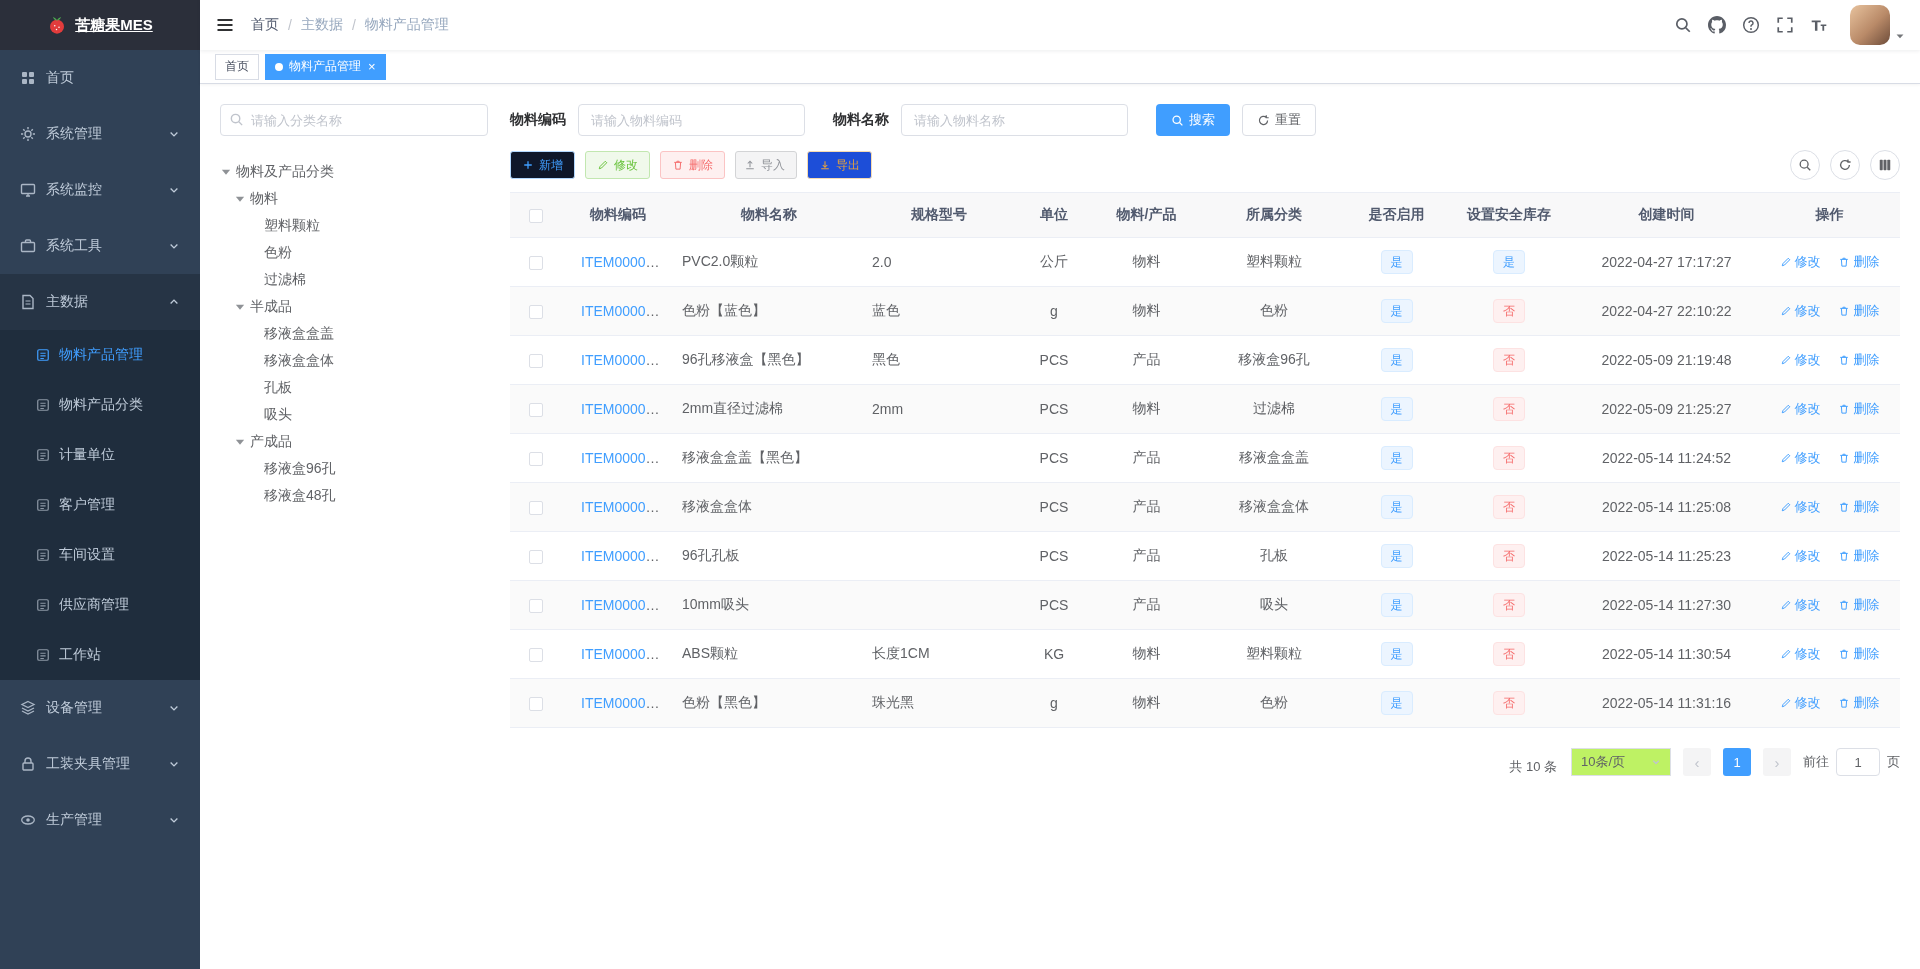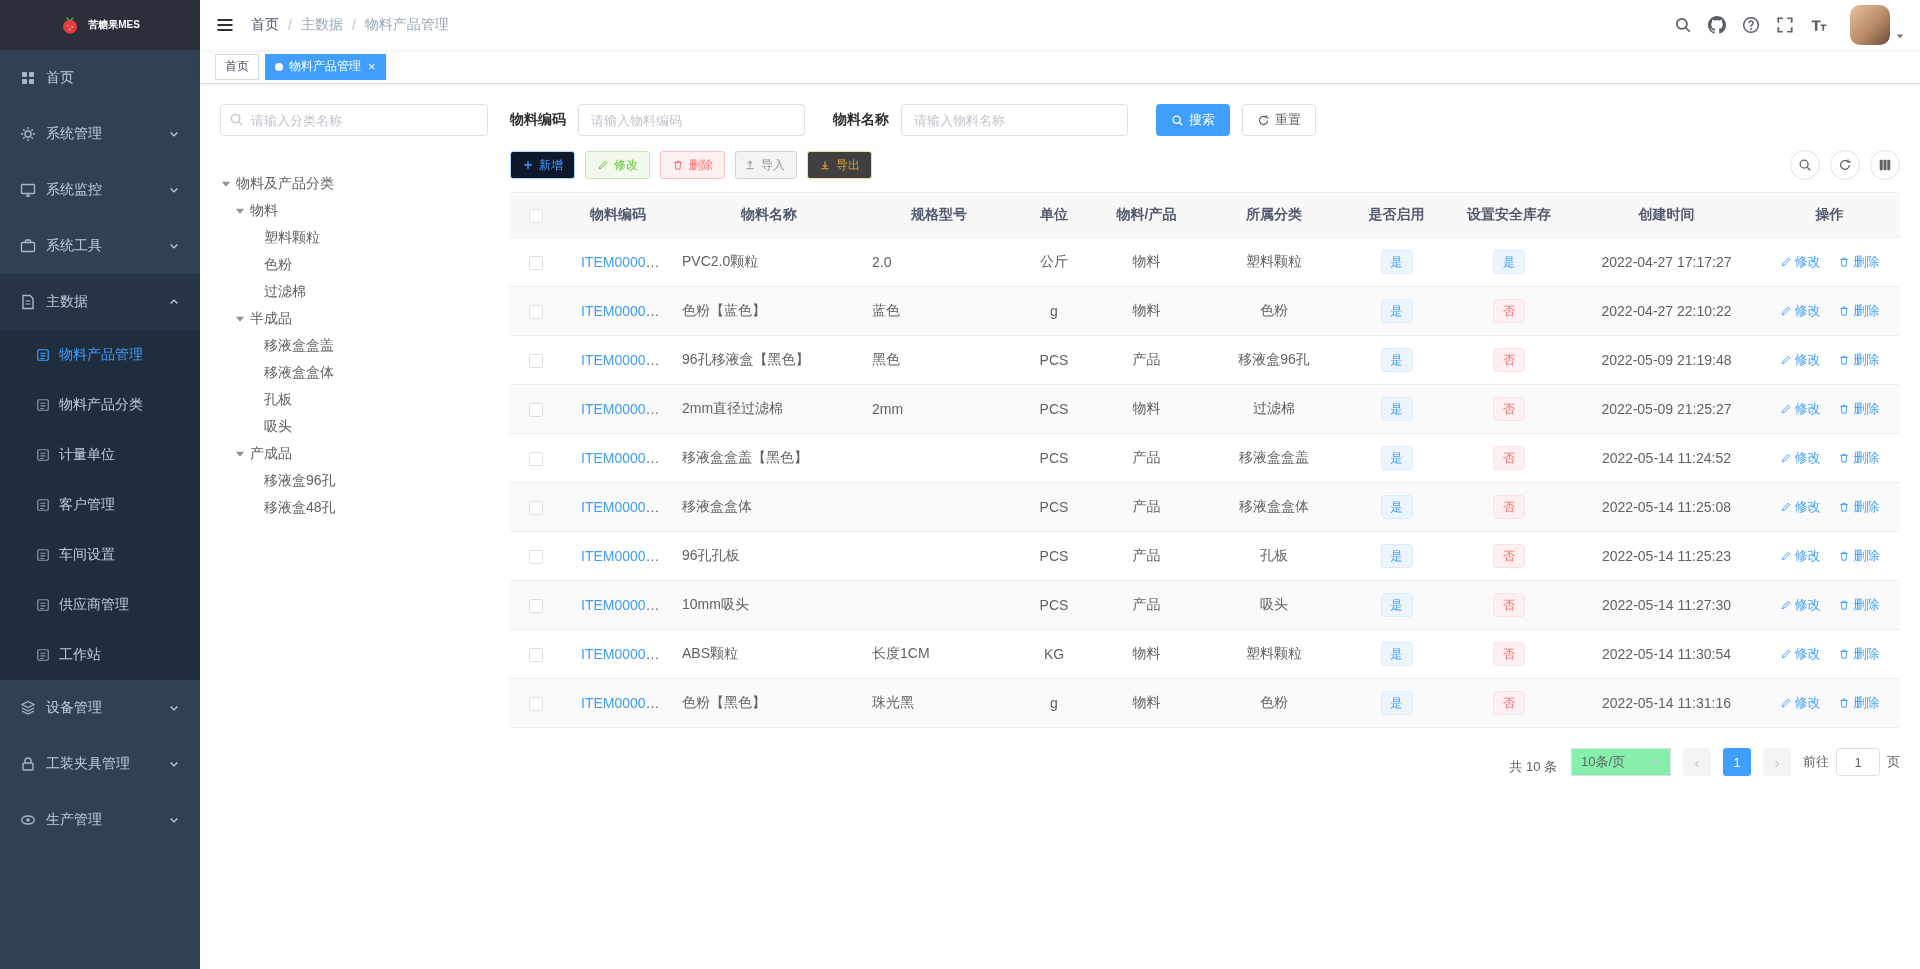--- a/index.html
+++ b/index.html
@@ -5,21 +5,21 @@
   * { margin:0; padding:0; box-sizing:border-box; }
   html,body { width:1920px; height:969px; overflow:hidden; }
   body { font-family:"Liberation Sans","DejaVu Sans",sans-serif; font-size:14px; color:#303133; background:#fff; }
   svg { display:block; }
 
   .layout { display:flex; width:100%; height:100%; }
 
   
   .sidebar { width:200px; background:#304156; height:100%; flex-shrink:0; display:flex; flex-direction:column; }
   .logo { height:50px; display:flex; align-items:center; justify-content:center; gap:8px; background:#2b2f3a; flex-shrink:0; }
-  .logo-title { color:#fff; font-weight:bold; font-size:10px; }
+  .logo-title { color:#fff; font-weight:bold; font-size:15px;text-decoration:underline; }
   .menu { flex:1; overflow:hidden; }
   .menu-item { height:56px; display:flex; align-items:center; padding:0 20px; color:#bfcbd9; cursor:pointer; font-size:14px; }
   .mi-icon { width:16px; height:16px; margin-right:10px; color:#aab6c5; flex-shrink:0; }
   .arrow { margin-left:auto; color:#bfcbd9; width:12px; height:12px; }
   .arrow.up svg { transform:rotate(180deg); }
   .menu-item.open { background:#263445; }
   .submenu { background:#1f2d3d; }
   .submenu .sub-item { height:50px; display:flex; align-items:center; padding:0 10px 0 36px; color:#bfcbd9; cursor:pointer; font-size:14px; }
   .submenu .sub-item.active { color:#409eff; }
   .sub-icon { width:14px; height:14px; margin-right:9px; color:#8d98a5; flex-shrink:0; }
@@ -46,21 +46,21 @@
   .tab { height:26px; display:inline-flex; align-items:center; padding:0 9px; border:1px solid #d8dce5; background:#fff;
          color:#495060; font-size:12px; cursor:pointer; }
   .tab.active { background:#409eff; border-color:#409eff; color:#fff; }
   .tab .dot { width:8px; height:8px; border-radius:50%; background:#fff; margin-right:6px; }
   .tab .close { margin-left:7px; font-size:13px; line-height:1; }
 
   
   .app-container { flex:1; padding:20px; display:flex; gap:22px; background:#fff; overflow:auto; }
 
   .left-panel { width:268px; flex-shrink:0; }
-  .tree-search { position:relative; margin-bottom:34px; }
+  .tree-search { position:relative; margin-bottom:22px; }
   .tree-search input { width:100%; height:32px; border:1px solid #dcdfe6; border-radius:4px; padding:0 10px 0 30px;
                        font-size:13px; color:#606266; outline:none; }
   input::placeholder { color:#c0c4cc; }
   .tree-search .ts-icon { position:absolute; left:9px; top:8px; width:15px; height:15px; color:#c0c4cc; }
   .tree { font-size:14px; color:#606266; }
   .tree-node { display:flex; align-items:center; height:27px; cursor:pointer; }
   .tree-node.lvl1 { padding-left:14px; }
   .tree-node.lvl2 { padding-left:28px; }
   .caret-cell { width:16px; height:12px; color:#8f9296; flex-shrink:0; }
   .tree-node:not(.parent) .caret-cell { visibility:hidden; }
@@ -78,21 +78,21 @@
   .btn-default { background:#fff; border-color:#dcdfe6; color:#606266; margin-left:12px; }
 
   .toolbar-row { display:flex; align-items:center; margin-bottom:12px; }
   .btn-mini { height:28px; padding:0 11px; font-size:12px; border-radius:3px; display:inline-flex; align-items:center;
               gap:5px; cursor:pointer; border:1px solid; margin-right:10px; }
   .btn-mini svg { width:12px; height:12px; }
   .plain-primary { background:#0f172a; border-color:#b3d8ff; color:#409eff; }
   .plain-success { background:#f0f9eb; border-color:#c2e7b0; color:#67c23a; }
   .plain-danger  { background:#fef0f0; border-color:#fbc4c4; color:#f56c6c; }
   .plain-info    { background:#f4f4f5; border-color:#d3d4d6; color:#909399;padding-left:8px; }
-  .plain-warning { background:#404040; border-color:#f5dab1; color:#e6a23c; }
+  .plain-warning { background:#1d4ed8; border-color:#f5dab1; color:#e6a23c; }
   .tools-right { margin-left:auto; display:flex; align-items:center; gap:10px; }
   .circle-btn { width:30px; height:30px; border-radius:50%; border:1px solid #dcdfe6; background:#fff; color:#606266;
                 display:flex; align-items:center; justify-content:center; cursor:pointer; }
   .circle-btn svg { width:14px; height:14px; }
 
   .data-table { width:100%; border-collapse:collapse; table-layout:fixed; font-size:14px; color:#606266; }
   .data-table th { background:#f8f8f9; color:#515a6e; font-weight:bold; height:45px; padding:0 8px;
                    border-top:1px solid #ebeef5; border-bottom:1px solid #ebeef5; text-align:center; }
   .data-table td { height:49px; padding:0 8px; border-bottom:1px solid #ebeef5; text-align:center;
                    overflow:hidden; white-space:nowrap; text-overflow:ellipsis; }
@@ -107,21 +107,21 @@
   .tag.no  { background:#fef0f0; border-color:#fde2e2; color:#f56c6c; }
   .op-link { color:#409eff; font-size:13px; cursor:pointer; display:inline-flex; align-items:center; gap:3px;
              margin:0 7px; text-decoration:none; }
   .op-link svg { width:12px; height:12px; }
 
   .pagination { display:flex; align-items:flex-end; justify-content:flex-end; gap:12px; margin-top:20px;
                 font-size:13px; color:#606266; }
   .pg-total { margin-right:2px; }
   .page-size-select { width:100px; height:28px; border:1px solid #dcdfe6; border-radius:0; display:flex;
                       align-items:center; justify-content:space-between; padding:0 9px; color:#606266; cursor:pointer;
-                      font-size:13px; background:#86efac; }
+                      font-size:13px; background:#bef264; }
   .page-size-select svg { width:10px; height:10px; color:#c0c4cc; }
   .page-btn { width:28px; height:28px; background:#f4f4f5; border-radius:3px; display:flex; align-items:center;
               justify-content:center; color:#c0c4cc; font-size:15px; cursor:pointer; }
   .page-num { width:28px; height:28px; background:#409eff; border-radius:3px; display:flex; align-items:center;
               justify-content:center; color:#fff; font-size:13px; cursor:pointer; }
   .goto { display:flex; align-items:center; gap:7px; }
   .goto-input { width:44px; height:28px; border:1px solid #dcdfe6; border-radius:4px; text-align:center;
                 font-size:13px; color:#606266; outline:none; }
 </style>
 </head>

